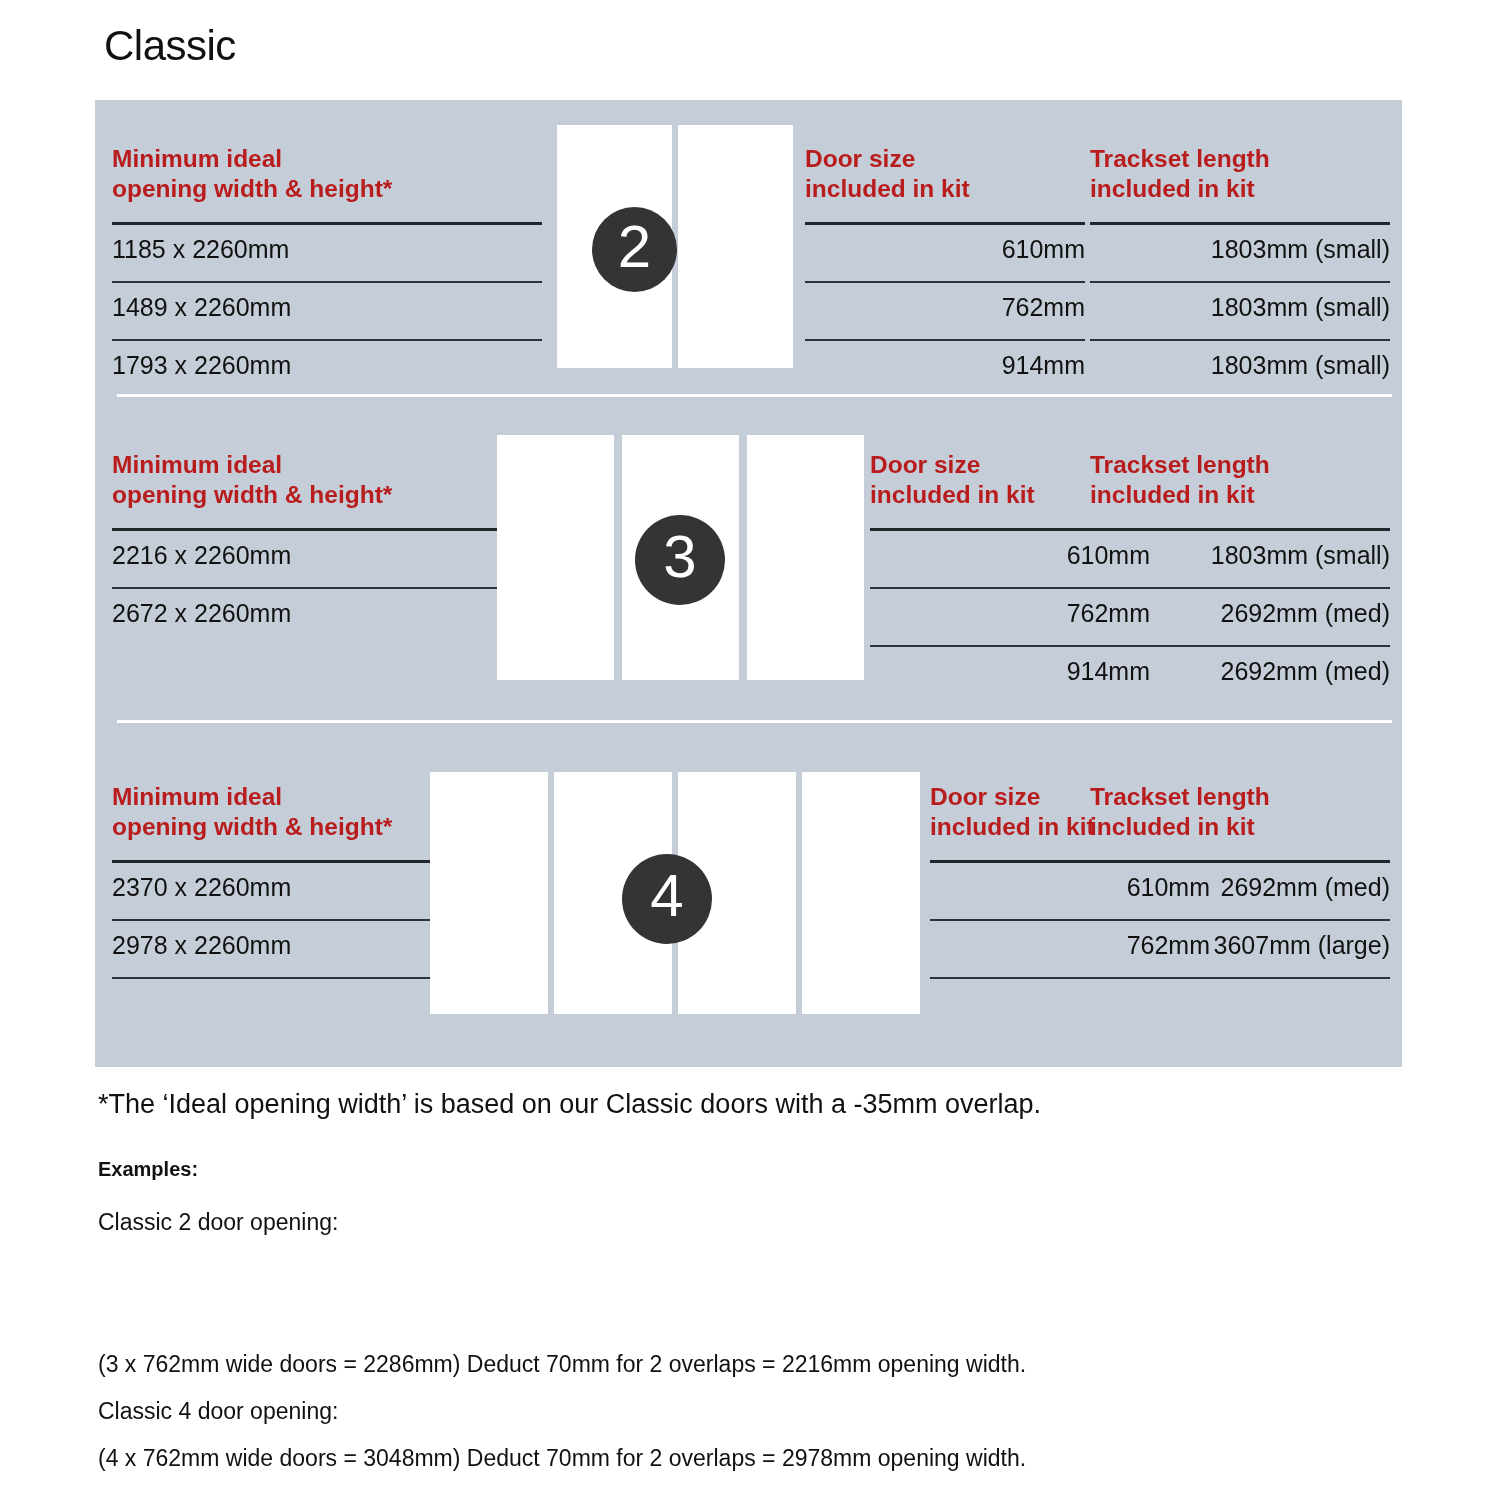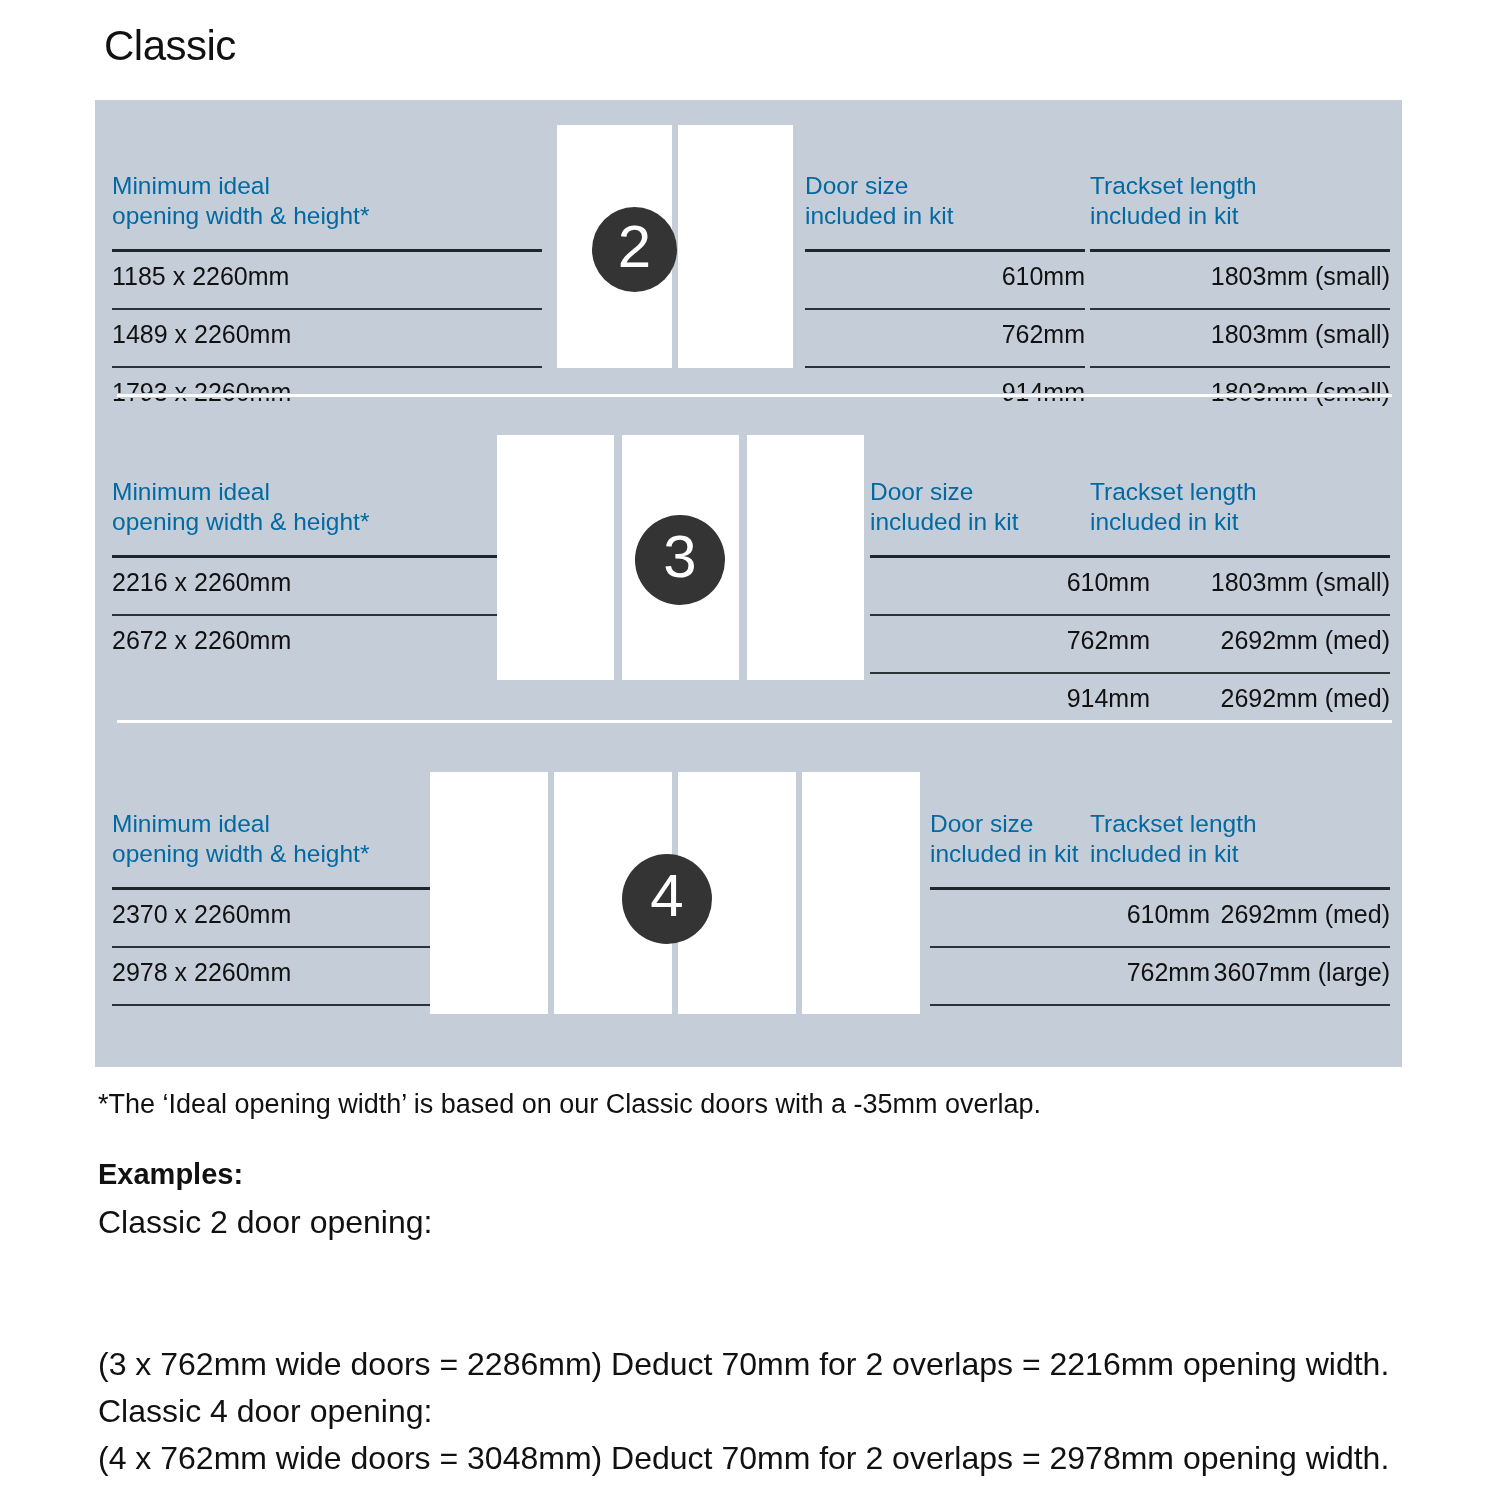--- a/index.html
+++ b/index.html
@@ -63,24 +63,23 @@
 
   
   .col {
     position: absolute;
     top: 0;
   }
 
   .col-head {
     font-size: 24.5px;
     line-height: 30px;
-    font-weight: 400;
-    color: #0369a1;
+    font-weight: 700;
+    color: #b91c1c;
     white-space: pre-line;
-    margin-top: 27px;
   }
 
   .rule {
     background: #20262b;
     height: 3px;
     width: 100%;
   }
   .rule.thin { height: 2px; background: #2b3238; }
 
   .cellrow {
@@ -134,29 +133,29 @@
     line-height: 34px;
     color: #111;
     white-space: nowrap;
   }
   .footnote b { font-weight: 400; }
 
   .examples-title {
     position: absolute;
     left: 98px;
     top: 1158px;
-    font-size: 29px;
+    font-size: 20px;
     font-weight: 700;
     color: #111;
   }
 
   .ex-line {
     position: absolute;
     left: 98px;
-    font-size: 32px;
+    font-size: 23px;
     line-height: 34px;
     color: #111;
     white-space: nowrap;
   }
   .ex1 { top: 1205px; }
   .ex2 { top: 1252px; }
   .ex3 { top: 1300px; }
   .ex4 { top: 1347px; }
   .ex5 { top: 1394px; }
   .ex6 { top: 1441px; }

